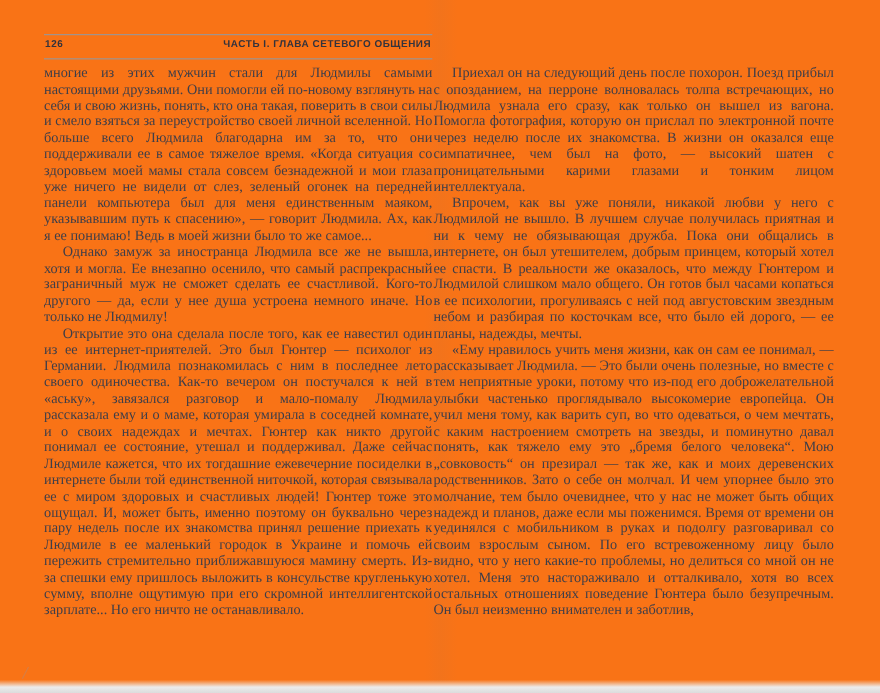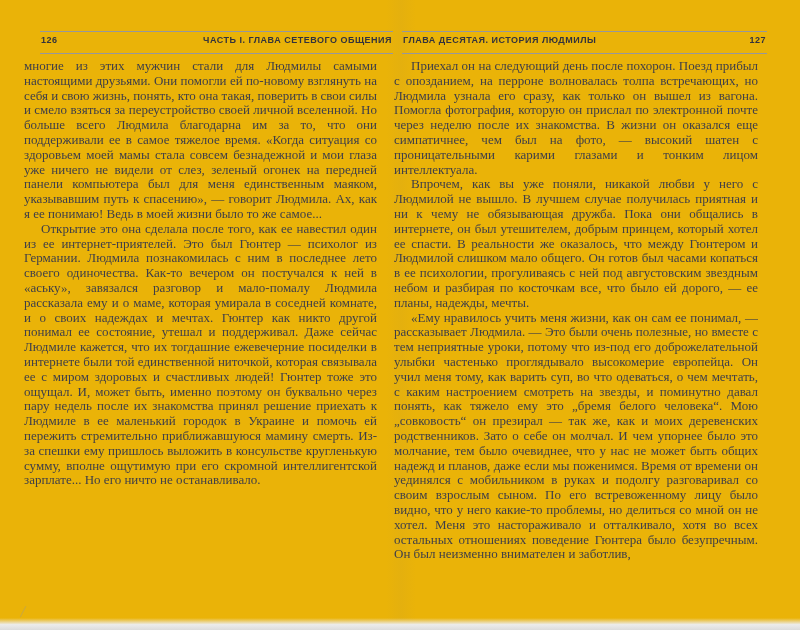--- a/index.html
+++ b/index.html
@@ -4,21 +4,21 @@
 <style>
   html,body{margin:0;padding:0;}
   body{
     width:800px;height:630px;
     background:#fbfbfa;
     font-family:"Liberation Serif", serif;
     overflow:hidden;
   }
   .spread{
     position:relative;width:800px;height:630px;
-    background:#eab308;
+    background:#f97316;
     overflow:hidden;
   }
   
   .gutter{
     position:absolute;top:0;left:386px;width:30px;height:620px;
     background:linear-gradient(90deg, rgba(0,0,0,0) 0%, rgba(120,120,125,0.05) 50%, rgba(0,0,0,0) 100%);
   }
   
   .book-bottom-edge{
     position:absolute;left:0;bottom:0;width:800px;height:12px;
@@ -48,45 +48,42 @@
   .page-body{
     position:absolute;top:59px;height:540px;
     color:#3e3e49;
     font-size:13px;
     line-height:14.8px;
     text-align:justify;
     overflow:hidden;
     hyphens:auto;
     -webkit-hyphens:auto;
   }
-  .page-body.left{left:24px;width:353px;}
+  .page-body.left{left:40px;width:353px;}
   .page-body.right{left:394px;width:364px;}
   .para{margin:0;text-indent:17px;}
   .para.noindent{text-indent:0;}
 </style>
 </head>
 <body>
 
 <div class="spread">
 
   <div class="gutter"></div>
 
   <div class="running-head left">
     <span>126</span>
     <span>ЧАСТЬ I. ГЛАВА СЕТЕВОГО ОБЩЕНИЯ</span>
   </div>
   <div class="page-body left">
       <p class="para noindent" lang="ru">многие из этих мужчин стали для Людмилы самыми настоящими друзьями. Они помогли ей по-новому взглянуть на себя и свою жизнь, понять, кто она такая, поверить в свои силы и смело взяться за переустройство своей личной вселенной. Но больше всего Людмила благодарна им за то, что они поддерживали ее в самое тяжелое время. «Когда ситуация со здоровьем моей мамы стала совсем безнадежной и мои глаза уже ничего не видели от слез, зеленый огонек на передней панели компьютера был для меня единственным маяком, указывавшим путь к спасению», — говорит Людмила. Ах, как я ее понимаю! Ведь в моей жизни было то же самое...</p>
+      <p class="para" lang="ru">Однако замуж за иностранца Людмила все же не вышла, хотя и могла. Ее внезапно осенило, что самый распрекрасный заграничный муж не сможет сделать ее счастливой. Кого-то другого — да, если у нее душа устроена немного иначе. Но только не Людмилу!</p>
       <p class="para" lang="ru">Открытие это она сделала после того, как ее навестил один из ее интернет-приятелей. Это был Гюнтер — психолог из Германии. Людмила познакомилась с ним в последнее лето своего одиночества. Как-то вечером он постучался к ней в «аську», завязался разговор и мало-помалу Людмила рассказала ему и о маме, которая умирала в соседней комнате, и о своих надеждах и мечтах. Гюнтер как никто другой понимал ее состояние, утешал и поддерживал. Даже сейчас Людмиле кажется, что их тогдашние ежевечерние посиделки в интернете были той единственной ниточкой, которая связывала ее с миром здоровых и счастливых людей! Гюнтер тоже это ощущал. И, может быть, именно поэтому он буквально через пару недель после их знакомства принял решение приехать к Людмиле в ее маленький городок в Украине и помочь ей пережить стремительно приближавшуюся мамину смерть. Из-за спешки ему пришлось выложить в консульстве кругленькую сумму, вполне ощутимую при его скромной интеллигентской зарплате... Но его ничто не останавливало.</p>
     </div>
 
-  <div class="running-head right">
-    <span>ГЛАВА ДЕСЯТАЯ. ИСТОРИЯ ЛЮДМИЛЫ</span>
-    <span>127</span>
-  </div>
   <div class="page-body right">
       <p class="para" lang="ru">Приехал он на следующий день после похорон. Поезд прибыл с опозданием, на перроне волновалась толпа встречающих, но Людмила узнала его сразу, как только он вышел из вагона. Помогла фотография, которую он прислал по электронной почте через неделю после их знакомства. В жизни он оказался еще симпатичнее, чем был на фото, — высокий шатен с проницательными карими глазами и тонким лицом интеллектуала.</p>
       <p class="para" lang="ru">Впрочем, как вы уже поняли, никакой любви у него с Людмилой не вышло. В лучшем случае получилась приятная и ни к чему не обязывающая дружба. Пока они общались в интернете, он был утешителем, добрым принцем, который хотел ее спасти. В реальности же оказалось, что между Гюнтером и Людмилой слишком мало общего. Он готов был часами копаться в ее психологии, прогуливаясь с ней под августовским звездным небом и разбирая по косточкам все, что было ей дорого, — ее планы, надежды, мечты.</p>
       <p class="para" lang="ru">«Ему нравилось учить меня жизни, как он сам ее понимал, — рассказывает Людмила. — Это были очень полезные, но вместе с тем неприятные уроки, потому что из-под его доброжелательной улыбки частенько проглядывало высокомерие европейца. Он учил меня тому, как варить суп, во что одеваться, о чем мечтать, с каким настроением смотреть на звезды, и поминутно давал понять, как тяжело ему это „бремя белого человека“. Мою „совковость“ он презирал — так же, как и моих деревенских родственников. Зато о себе он молчал. И чем упорнее было это молчание, тем было очевиднее, что у нас не может быть общих надежд и планов, даже если мы поженимся. Время от времени он уединялся с мобильником в руках и подолгу разговаривал со своим взрослым сыном. По его встревоженному лицу было видно, что у него какие-то проблемы, но делиться со мной он не хотел. Меня это настораживало и отталкивало, хотя во всех остальных отношениях поведение Гюнтера было безупречным. Он был неизменно внимателен и заботлив,</p>
     </div>
 
   <div class="scan-artifact"></div>
   <div class="book-bottom-edge"></div>
 </div>
 

